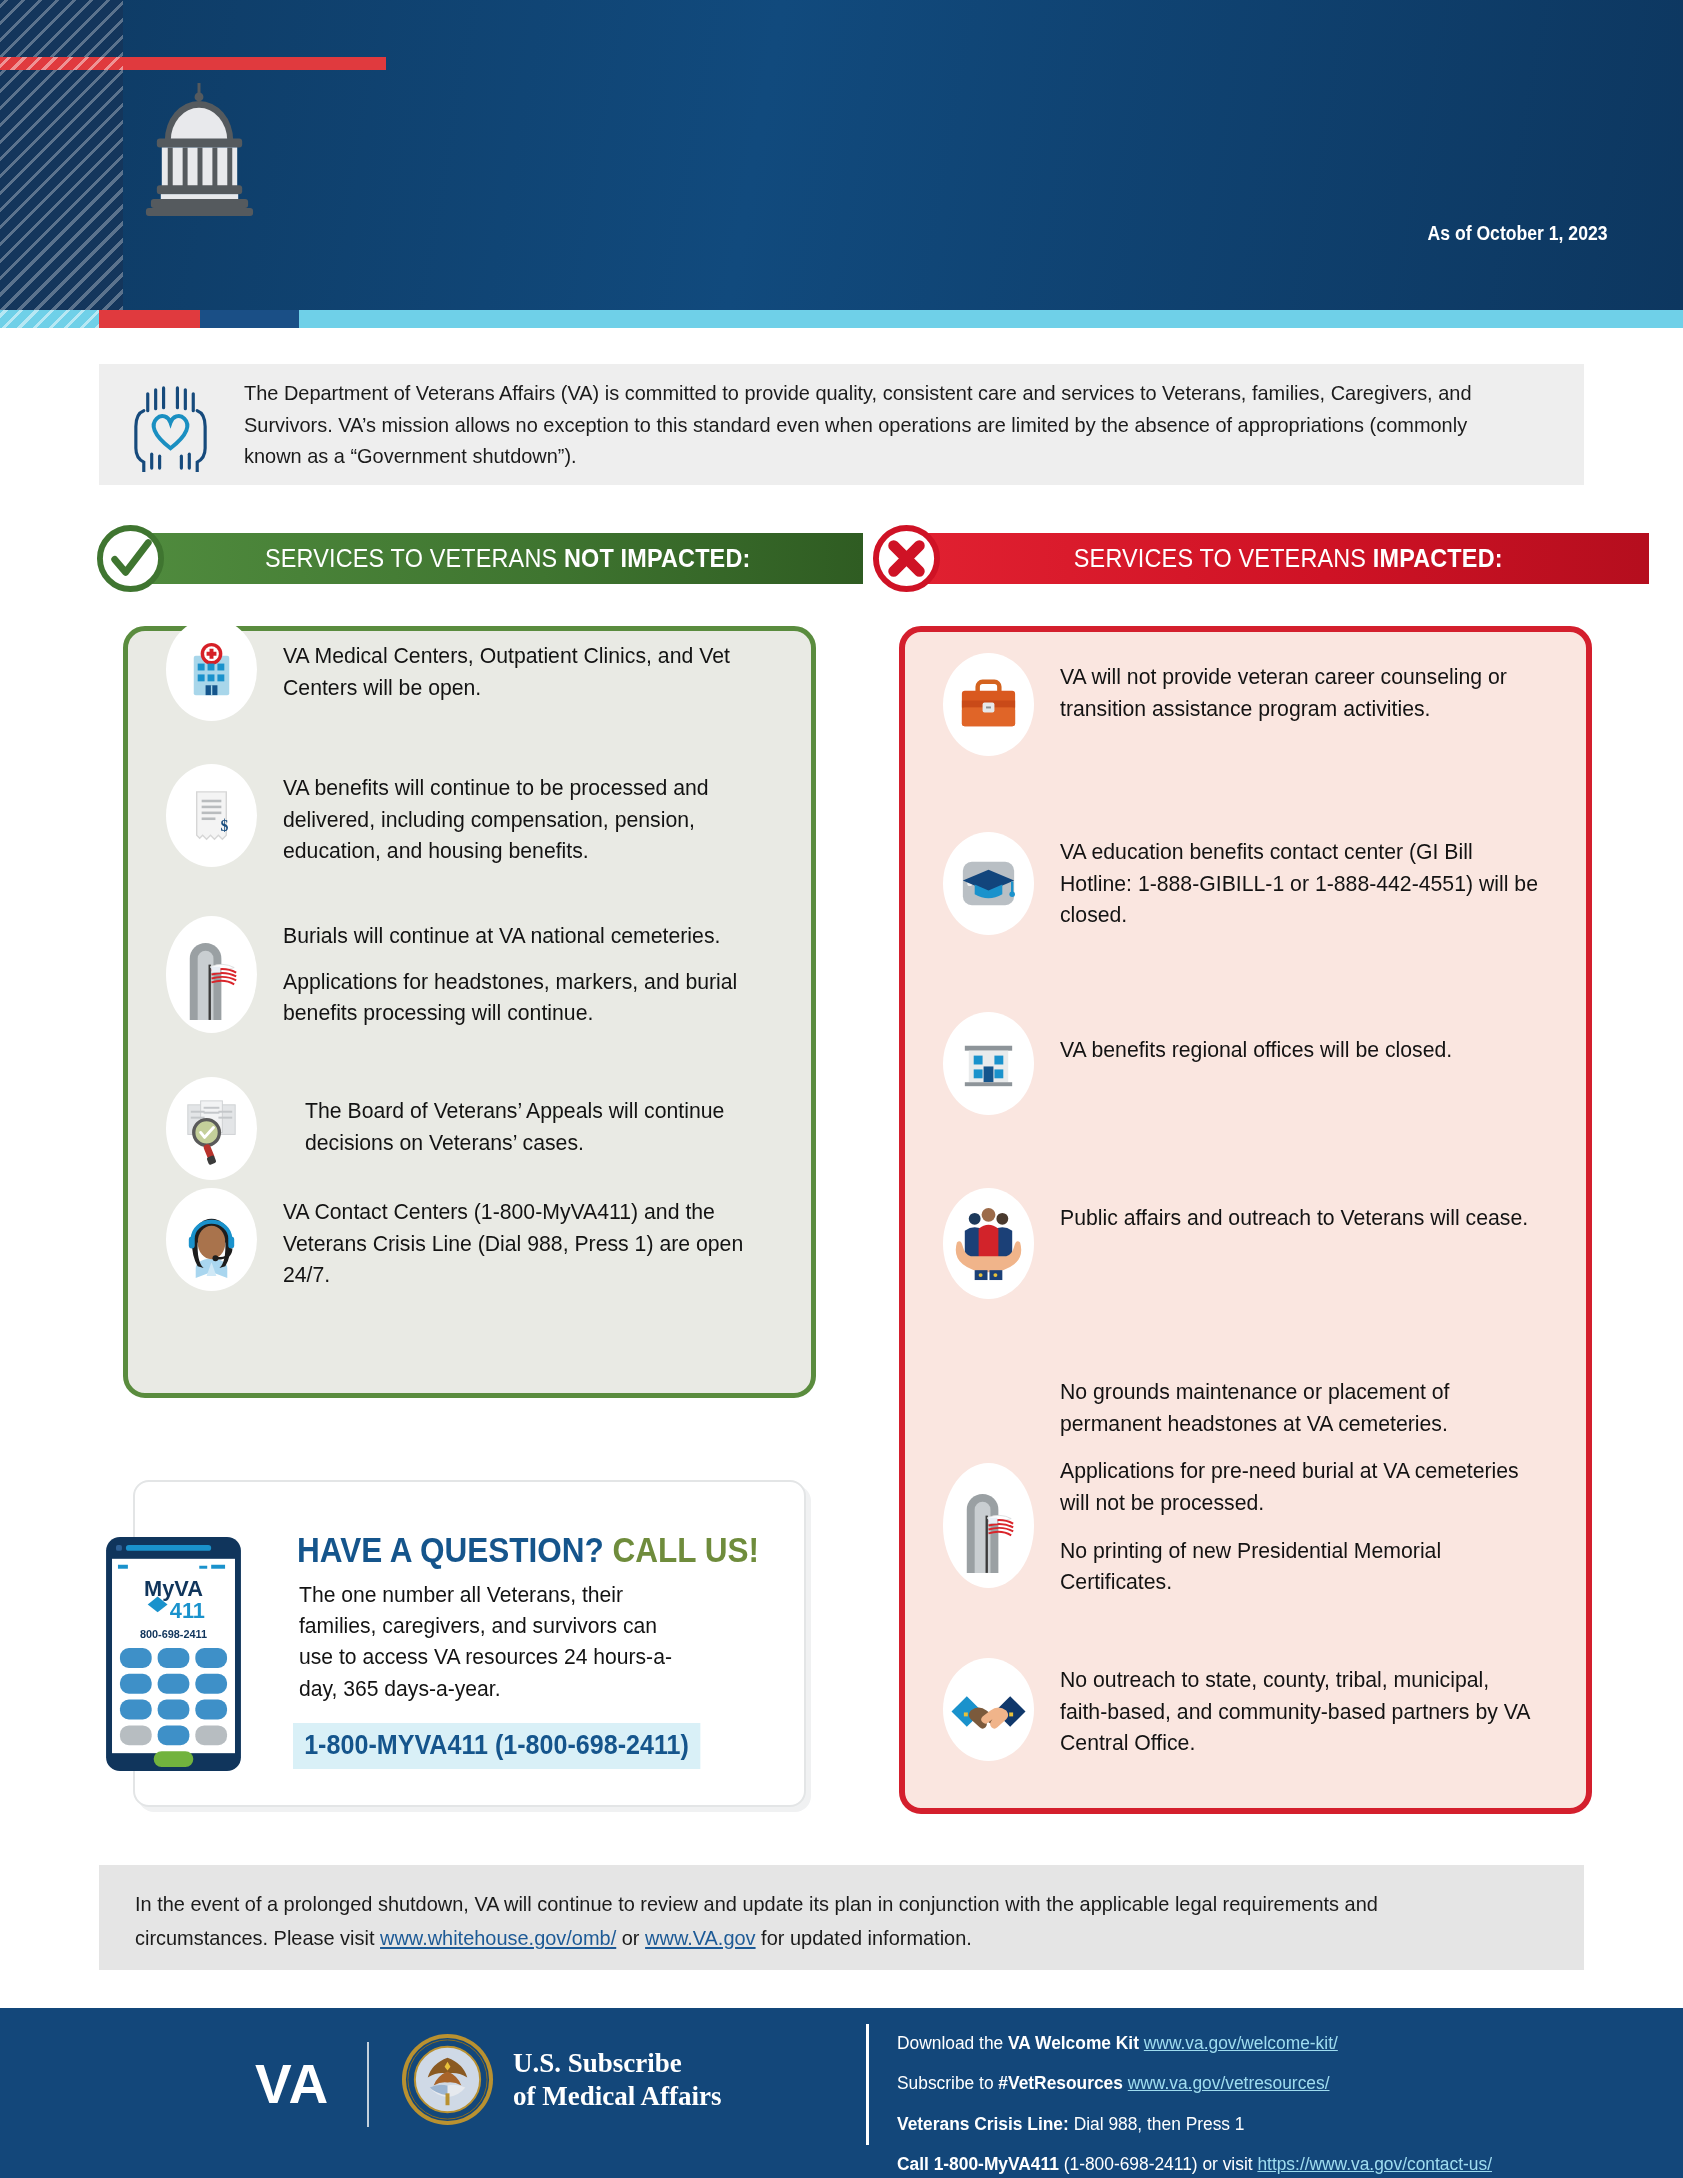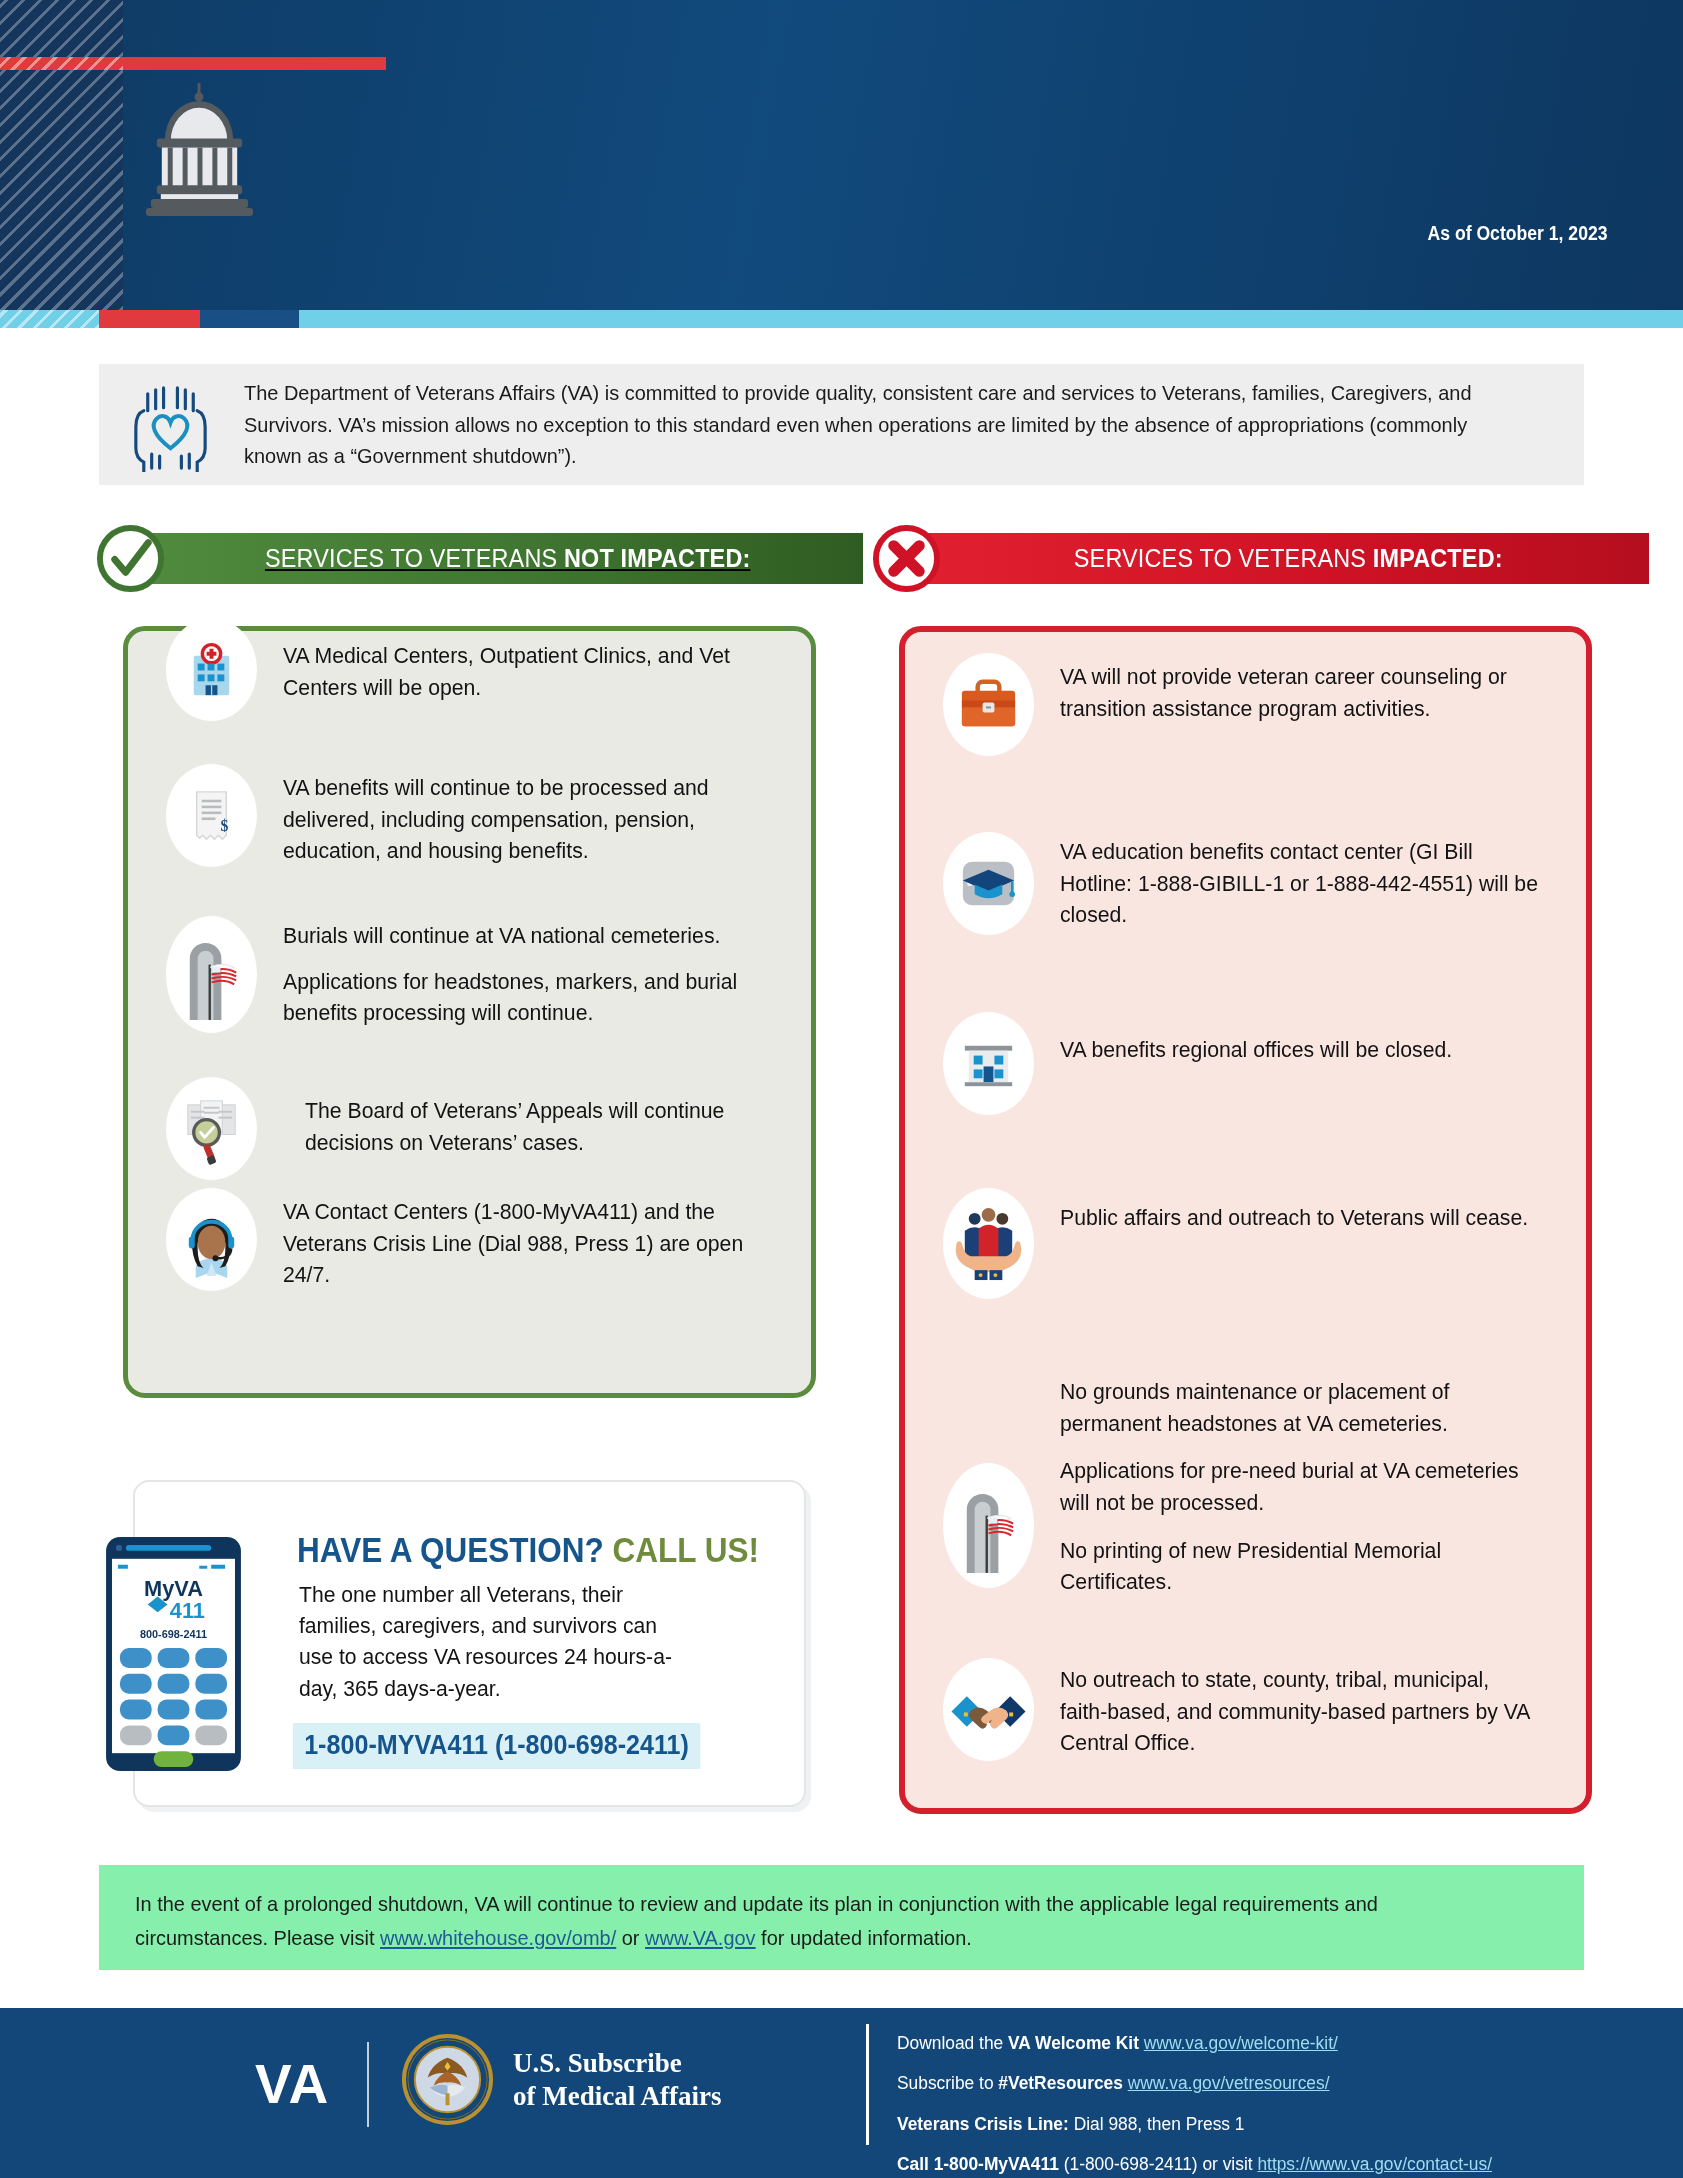--- a/index.html
+++ b/index.html
@@ -74,21 +74,21 @@
     margin-left: 26px; font-size: 21px; line-height: 1.52; color: #1b1b1b;
     transform: scaleX(0.95); transform-origin: left center;
   }
 
   
   .sec-head { position: absolute; height: 71px; }
   .sec-bar {
     position: absolute; left: 57px; top: 10px; height: 51px;
     display: flex; align-items: center; justify-content: center;
   }
-  .sec-bar-green { background: linear-gradient(90deg,#4f8a3d 0%,#3f7530 55%,#2f5c22 100%); text-decoration: underline; }
+  .sec-bar-green { background: linear-gradient(90deg,#4f8a3d 0%,#3f7530 55%,#2f5c22 100%); }
   .sec-bar-red   { background: linear-gradient(90deg,#e02030 0%,#cf1225 55%,#b50e1e 100%); }
   .sec-label {
     color: #fff; font-size: 26px; font-weight: 400; letter-spacing: 0.2px;
     white-space: nowrap; transform: scaleX(0.9); transform-origin: center;
   }
   .sec-label b { font-weight: 700; }
   .badge { position: absolute; left: 0; top: 0; width: 71px; height: 71px; }
 
   
   .panel-green {
@@ -134,21 +134,21 @@
   .cb-number {
     position: absolute; left: 293px; top: 1723px;
     background: #d9f0f7; color: #15558c; font-size: 27px; font-weight: 700;
     padding: 7px 12px 8px; white-space: nowrap;
     transform: scaleX(0.93); transform-origin: left center;
   }
 
   
   .disclaimer {
     position: absolute; left: 99px; top: 1865px; width: 1485px; height: 105px;
-    background: #86efac; padding: 22px 36px;
+    background: #e5e5e5; padding: 22px 36px;
   }
   .disclaimer-text {
     font-size: 21px; line-height: 1.62; color: #1b1b1b;
     transform: scaleX(0.95); transform-origin: left top;
   }
   .disclaimer-text a { color: #1d5a96; text-decoration: underline; }
 
   
   .footer {
     position: absolute; left: 0; top: 2008px; width: 1683px; height: 170px;

